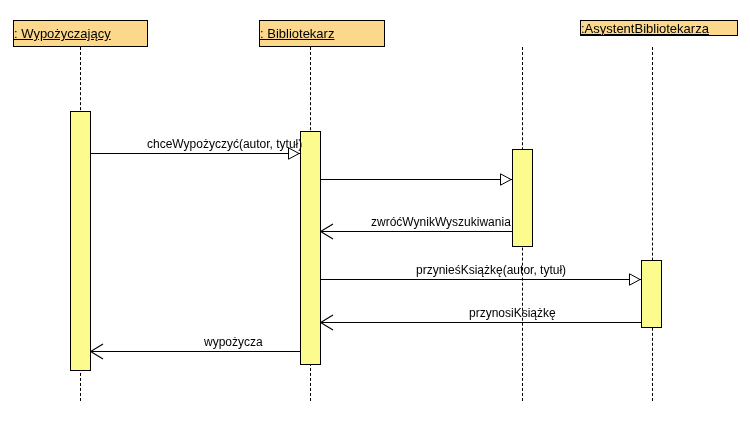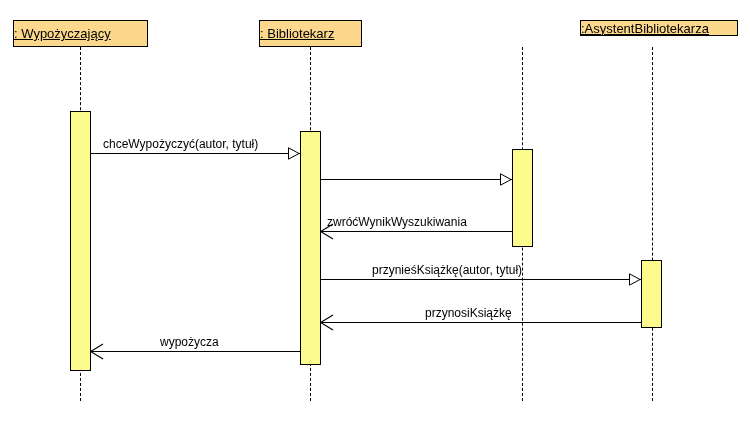--- a/index.html
+++ b/index.html
@@ -60,20 +60,21 @@
     height: 0;
     border-top: 1px solid #000000;
   }
   .msg-label {
     position: absolute;
     font-family: "Liberation Sans", sans-serif;
     font-size: 12px;
     color: #000000;
     white-space: nowrap;
     line-height: 1;
+    margin-left: 44px;
   }
   .tri-wrap {
     position: absolute;
     width: 12px;
     height: 13px;
   }
   .tri-wrap svg { display: block; }
 
   
   .head-open {
@@ -86,21 +87,21 @@
 </head>
 <body>
 
 <div id="diagram">
     <div class="lifeline" style="left: 80px; top: 47px; height: 354px;"></div>
     <div class="actor-box" style="left: 13px; top: 20px; width: 135px; height: 27px;">
       <span class="actor-label">: Wypożyczający</span>
     </div>
     <div class="activation" style="left: 70px; top: 111px; width: 21px; height: 260px;"></div>
     <div class="lifeline" style="left: 310px; top: 47px; height: 354px;"></div>
-    <div class="actor-box" style="left: 259px; top: 20px; width: 103px; height: 27px;">
+    <div class="actor-box" style="left: 259px; top: 20px; width: 126px; height: 27px;">
       <span class="actor-label">: Bibliotekarz</span>
     </div>
     <div class="activation" style="left: 300px; top: 131px; width: 21px; height: 234px;"></div>
     <div class="lifeline" style="left: 522px; top: 47px; height: 354px;"></div>
     <div class="activation" style="left: 512px; top: 149px; width: 21px; height: 98px;"></div>
     <div class="lifeline" style="left: 652px; top: 47px; height: 354px;"></div>
     <div class="actor-box" style="left: 580px; top: 20px; width: 158px; height: 16px;">
       <span class="actor-label">:AsystentBibliotekarza</span>
     </div>
     <div class="activation" style="left: 641px; top: 260px; width: 21px; height: 68px;"></div>

